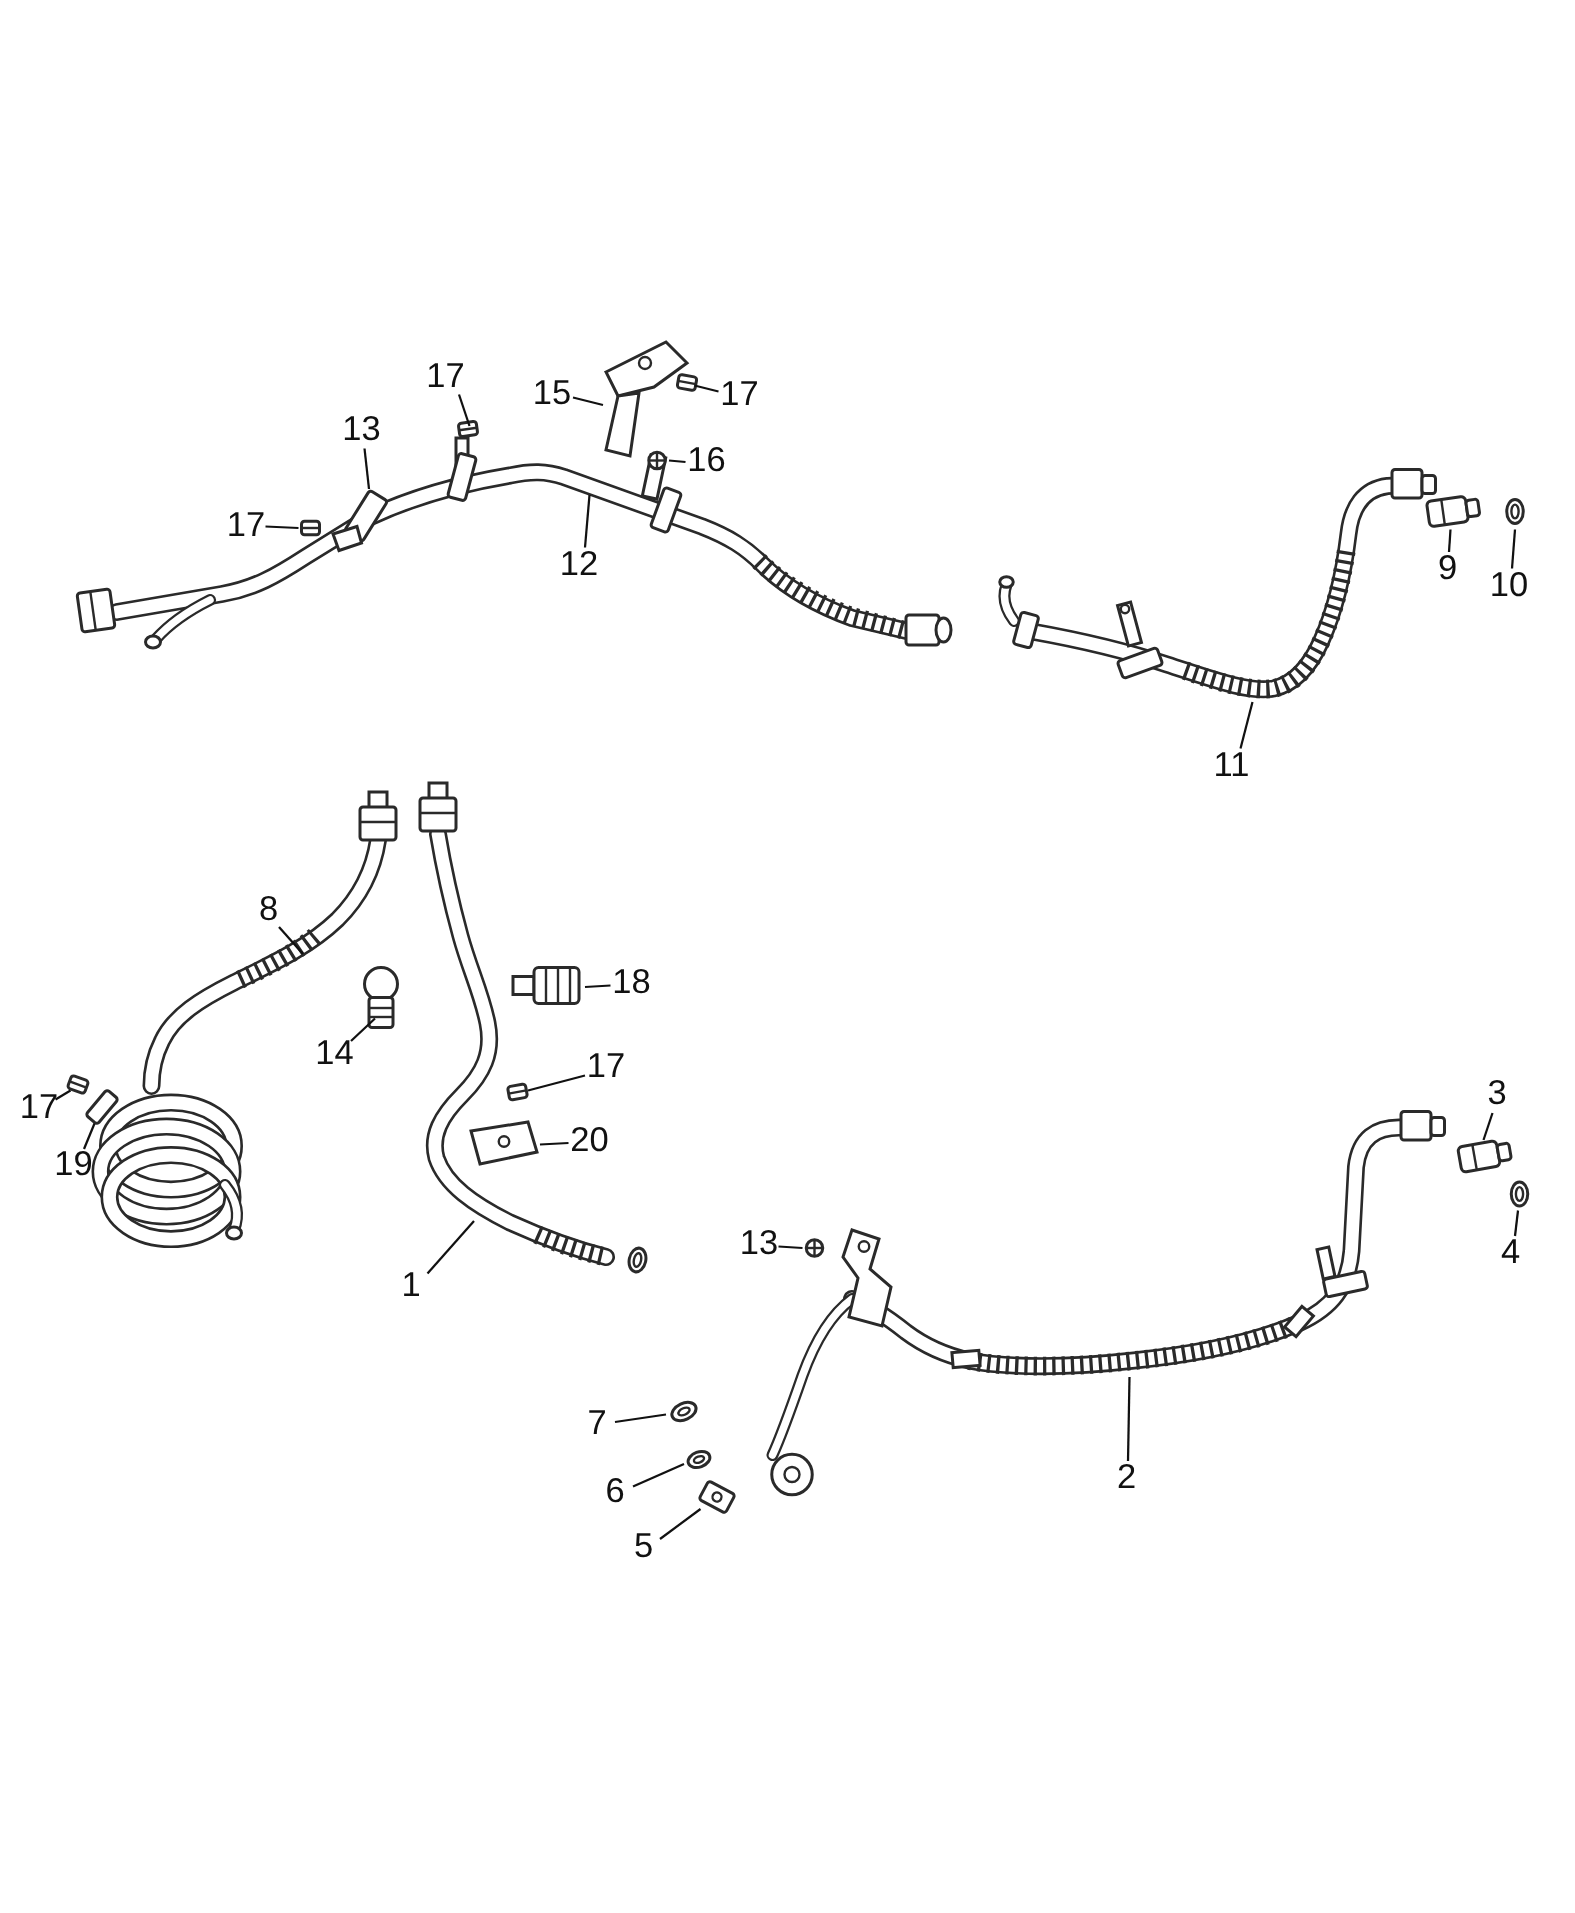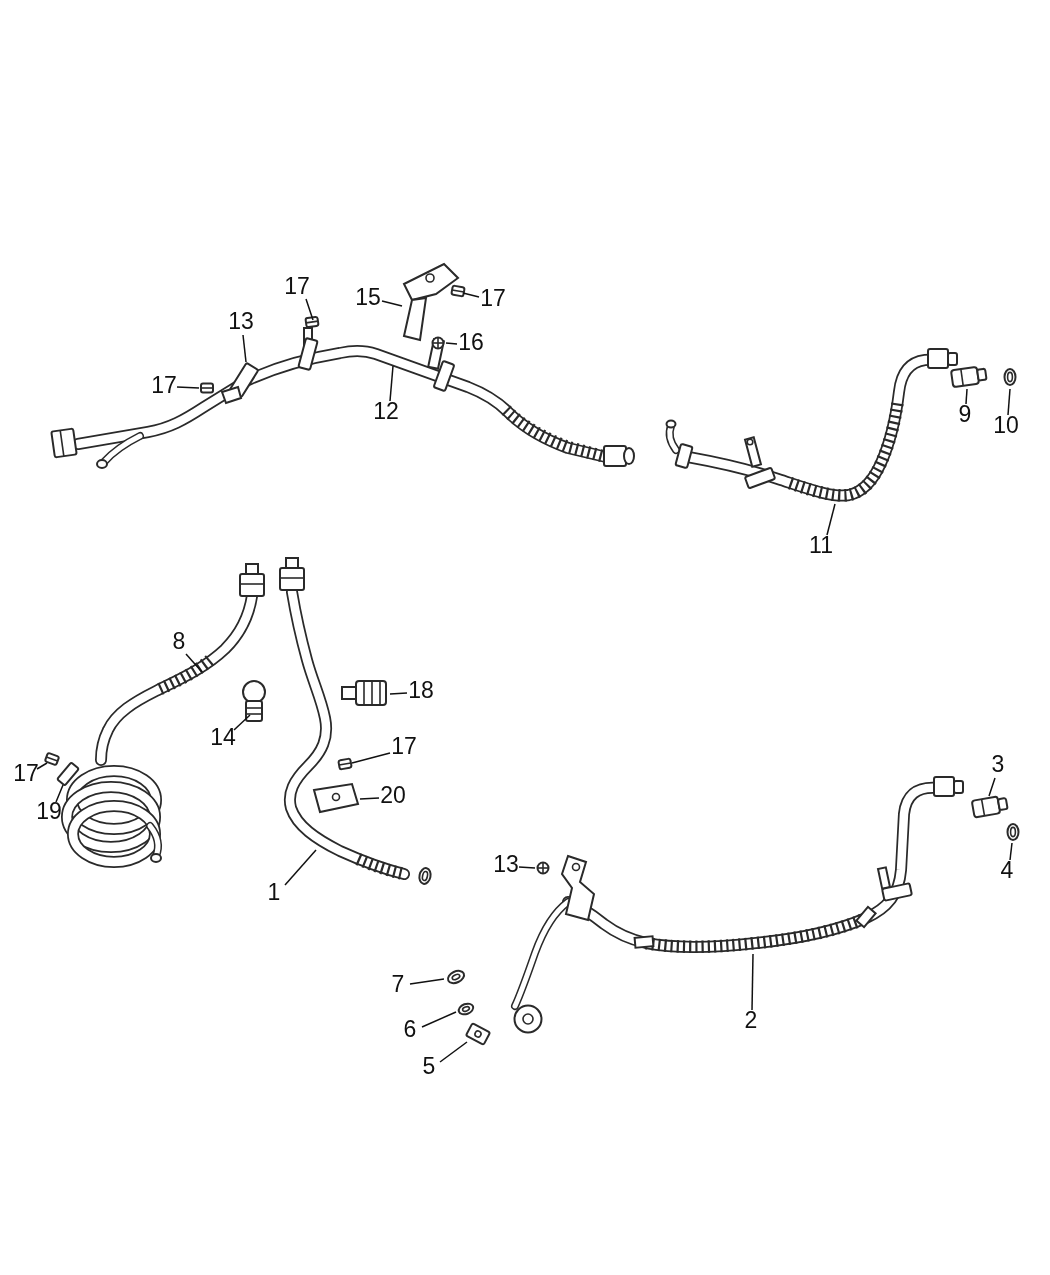--- a/index.html
+++ b/index.html
@@ -1,16 +1,16 @@
 <!DOCTYPE html>
 <html style="--bg: #ffffff; --line: #2a2a2a; --ink: #111111;"><head>
 <meta charset="utf-8">
 <style>
   html,body{margin:0;padding:0;background:#fff;}
-  .canvas{position:relative;width:1050px;height:1097px;background:var(--bg,#fff);overflow:hidden;margin-top:36px;}
+  .canvas{position:relative;width:1050px;height:1097px;background:var(--bg,#fff);overflow:hidden;}
   svg{display:block;width:1050px;height:1275px;}
   .casing{fill:none;stroke:var(--line,#2a2a2a);stroke-width:12;stroke-linecap:round;stroke-linejoin:round;}
   .core{fill:none;stroke:#fff;stroke-width:8.5;stroke-linecap:round;stroke-linejoin:round;}
   .casing-s{fill:none;stroke:var(--line,#2a2a2a);stroke-width:8;stroke-linecap:round;stroke-linejoin:round;}
   .core-s{fill:none;stroke:#fff;stroke-width:5;stroke-linecap:round;stroke-linejoin:round;}
   .ribs{fill:none;stroke:var(--line,#2a2a2a);stroke-width:12.5;stroke-dasharray:2.2 4;}
   .part{fill:#fff;stroke:var(--line,#2a2a2a);stroke-width:2;}
   .thin{fill:none;stroke:var(--line,#2a2a2a);stroke-width:1.6;}
   .leader{stroke:var(--ink,#111);stroke-width:1.5;}
   .callout{font-family:"Liberation Sans",sans-serif;font-size:23px;fill:var(--ink,#111);

